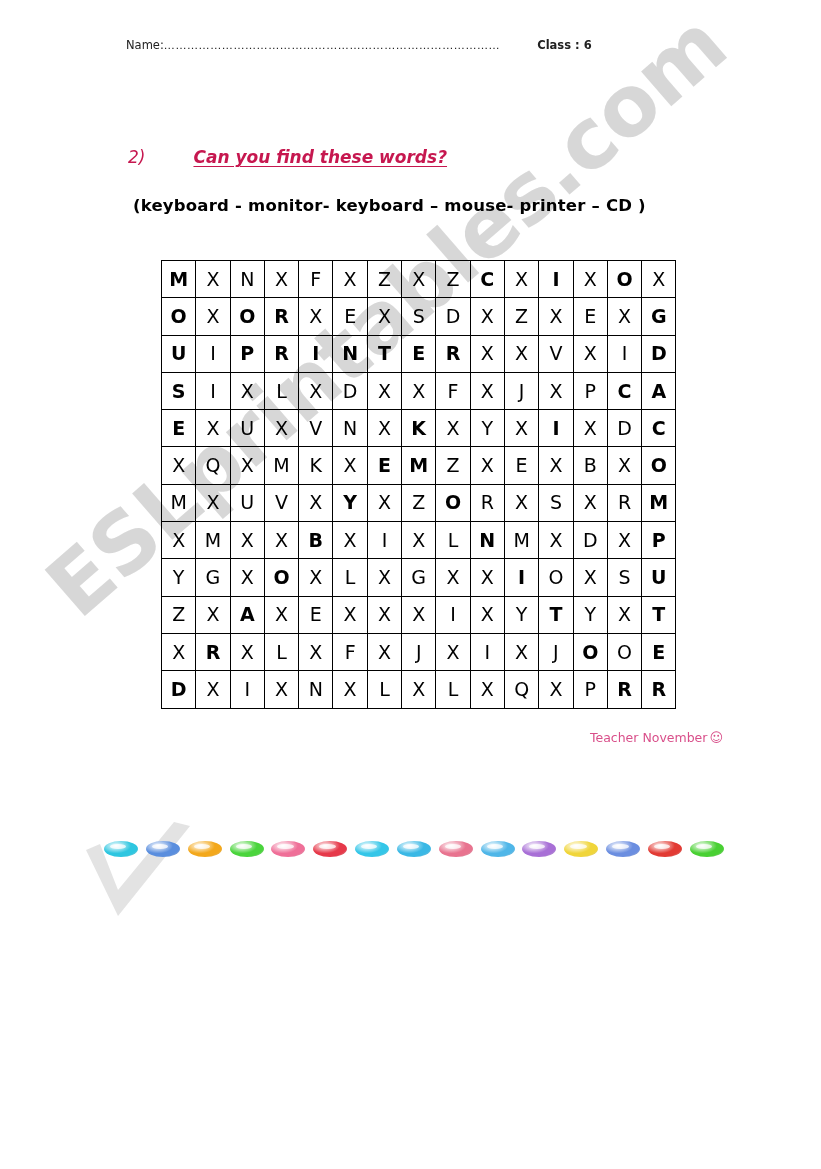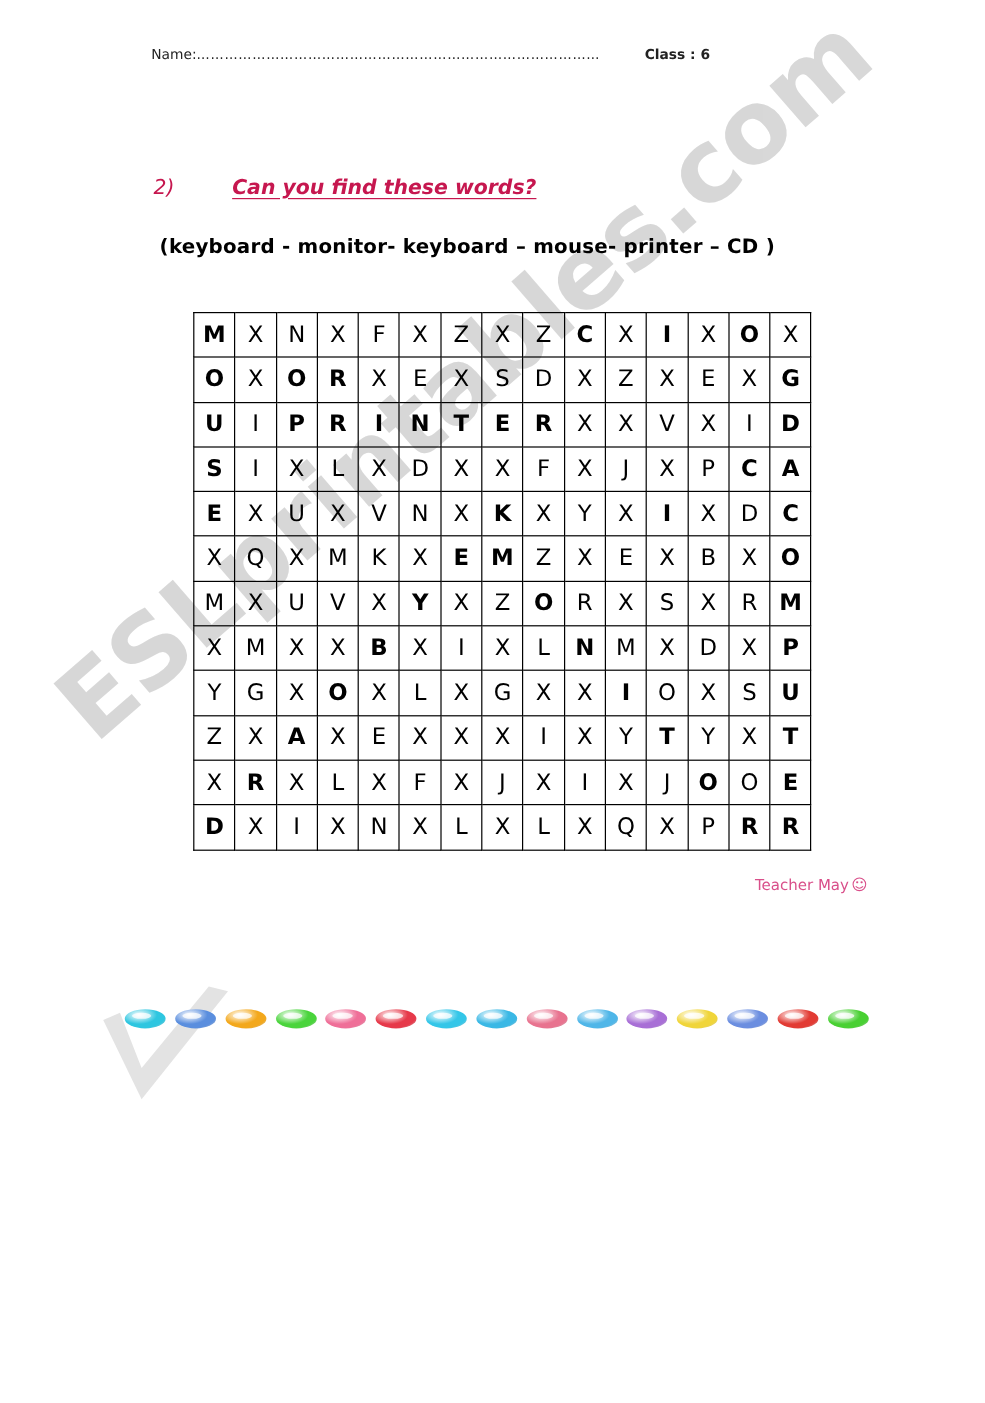--- a/index.html
+++ b/index.html
@@ -414,21 +414,21 @@
             <td>X</td>
             <td>P</td>
             <td class="bold">R</td>
             <td class="bold">R</td>
           </tr>
         </tbody>
     </table>
   </div>
 
   <div id="signature">
-    <span>Teacher May</span><span class="smiley">☺</span>
+    <span>Teacher November</span><span class="smiley">☺</span>
   </div>
 
   <div id="bead-row">
       <div class="bead" style="background: radial-gradient(at 35% 30%, rgb(255, 255, 255) 0%, rgb(46, 198, 224) 48%, rgb(46, 198, 224) 70%, rgba(0, 0, 0, 0.22) 100%);"></div>
       <div class="bead" style="background: radial-gradient(at 35% 30%, rgb(255, 255, 255) 0%, rgb(90, 142, 222) 48%, rgb(90, 142, 222) 70%, rgba(0, 0, 0, 0.22) 100%);"></div>
       <div class="bead" style="background: radial-gradient(at 35% 30%, rgb(255, 255, 255) 0%, rgb(243, 168, 28) 48%, rgb(243, 168, 28) 70%, rgba(0, 0, 0, 0.22) 100%);"></div>
       <div class="bead" style="background: radial-gradient(at 35% 30%, rgb(255, 255, 255) 0%, rgb(74, 212, 60) 48%, rgb(74, 212, 60) 70%, rgba(0, 0, 0, 0.22) 100%);"></div>
       <div class="bead" style="background: radial-gradient(at 35% 30%, rgb(255, 255, 255) 0%, rgb(239, 111, 152) 48%, rgb(239, 111, 152) 70%, rgba(0, 0, 0, 0.22) 100%);"></div>
       <div class="bead" style="background: radial-gradient(at 35% 30%, rgb(255, 255, 255) 0%, rgb(230, 57, 74) 48%, rgb(230, 57, 74) 70%, rgba(0, 0, 0, 0.22) 100%);"></div>
       <div class="bead" style="background: radial-gradient(at 35% 30%, rgb(255, 255, 255) 0%, rgb(52, 198, 232) 48%, rgb(52, 198, 232) 70%, rgba(0, 0, 0, 0.22) 100%);"></div>

